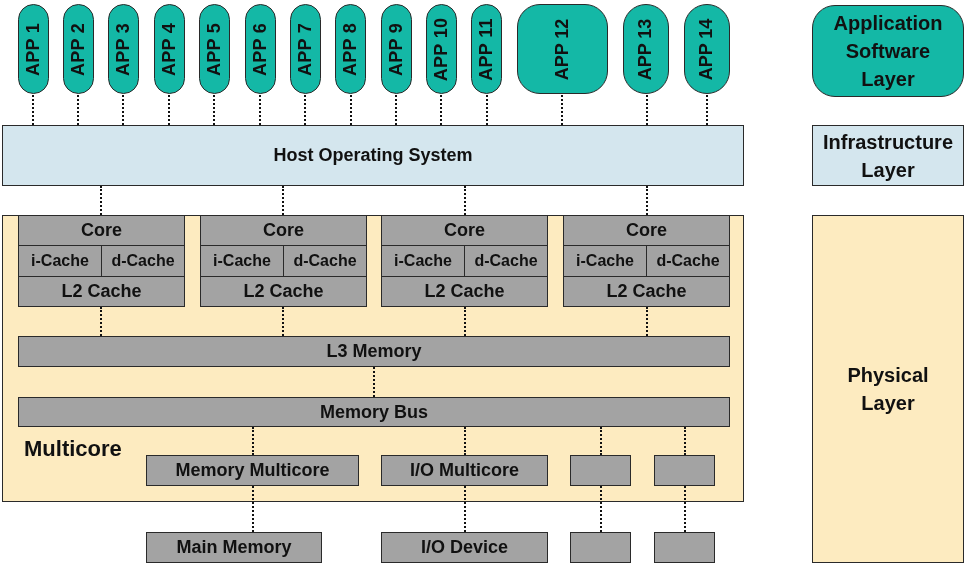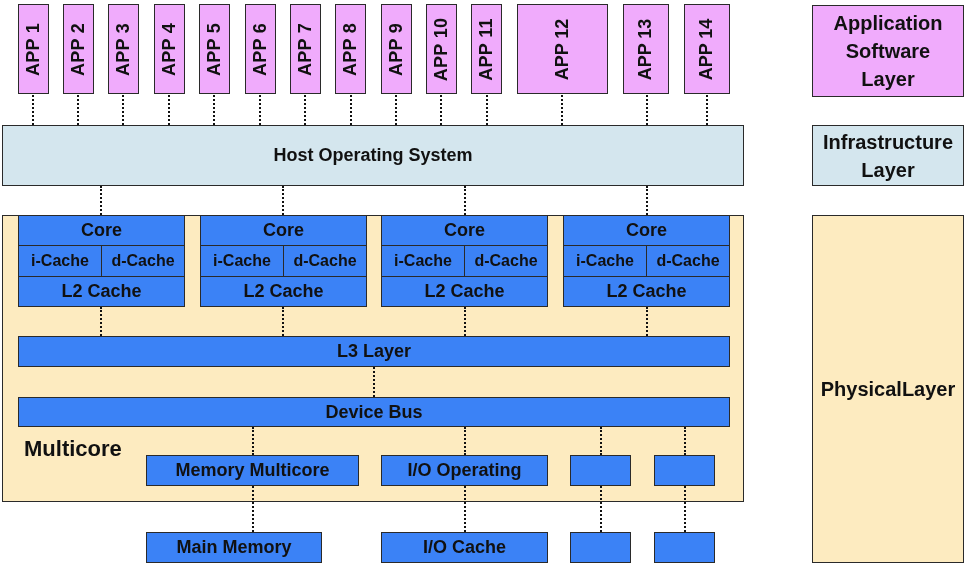--- a/index.html
+++ b/index.html
@@ -1,27 +1,27 @@
 <!DOCTYPE html>
 <html><head>
 <meta charset="utf-8">
 <style>
   html, body { margin:0; padding:0; background:#ffffff; }
   body { width:975px; height:574px; position:relative; overflow:hidden;
          font-family:"Liberation Sans", "DejaVu Sans", sans-serif; font-weight:bold; color:#111; }
   .box { position:absolute; box-sizing:border-box; border:1.5px solid #2a2a2a;
          display:flex; align-items:center; justify-content:center; text-align:center; }
-  .pink { background:#f0abfc; }
+  .pink { background:#14b8a6;border-radius:23px; }
   .blue { background:#d4e6ee; }
   .yellow { background:#fdebc0; }
   .app { width:31px; height:90px; top:4px; }
   .app span { transform:rotate(-90deg); white-space:nowrap; font-size:18px; letter-spacing:0.3px; }
   .vline { position:absolute; width:0; border-left:2.5px dotted #111; }
   .cell { position:absolute; box-sizing:border-box; border:1.2px solid #2a2a2a;
-          display:flex; align-items:center; justify-content:center; background:#3b82f6; }
+          display:flex; align-items:center; justify-content:center; background:#a3a3a3; }
   .t18 { font-size:18px; }
   .t16 { font-size:16px; }
   .layer { font-size:20px; line-height:28px; }
   .label-proc { position:absolute; left:24px; top:434px; font-size:22px; line-height:29px; text-align:left; }
 </style>
 </head>
 <body>
 
 <div class="box pink app" style="left:18px">
     <span>APP 1</span>
@@ -115,54 +115,54 @@
   <div class="cell t16" style="left:563px; top:245px; width:84px; height:32px">i-Cache</div>
   <div class="cell t16" style="left:646px; top:245px; width:84px; height:32px">d-Cache</div>
   <div class="cell t18" style="left:563px; top:276px; width:167px; height:31px">L2 Cache</div>
 </div>
 
 <div class="vline" style="left:100px; top:307px; height:29px"></div>
 <div class="vline" style="left:282px; top:307px; height:29px"></div>
 <div class="vline" style="left:464px; top:307px; height:29px"></div>
 <div class="vline" style="left:646px; top:307px; height:29px"></div>
 
-<div class="cell t18" style="left:18px; top:336px; width:712px; height:31px">L3 Layer</div>
+<div class="cell t18" style="left:18px; top:336px; width:712px; height:31px">L3 Memory</div>
 <div class="vline" style="left:373px; top:367px; height:30px"></div>
 
-<div class="cell t18" style="left:18px; top:397px; width:712px; height:30px">Device Bus</div>
+<div class="cell t18" style="left:18px; top:397px; width:712px; height:30px">Memory Bus</div>
 
 <div class="label-proc">
   <div>Multicore</div>
 </div>
 
 <div class="vline" style="left:252px; top:427px; height:28px"></div>
 <div class="vline" style="left:464px; top:427px; height:28px"></div>
 <div class="vline" style="left:600px; top:427px; height:28px"></div>
 <div class="vline" style="left:684px; top:427px; height:28px"></div>
 
 <div class="cell t18" style="left:146px; top:455px; width:213px; height:31px">Memory Multicore</div>
-<div class="cell t18" style="left:381px; top:455px; width:167px; height:31px">I/O Operating</div>
+<div class="cell t18" style="left:381px; top:455px; width:167px; height:31px">I/O Multicore</div>
 <div class="cell" style="left:570px; top:455px; width:61px; height:31px"></div>
 <div class="cell" style="left:654px; top:455px; width:61px; height:31px"></div>
 
 <div class="vline" style="left:252px; top:486px; height:46px"></div>
 <div class="vline" style="left:464px; top:486px; height:46px"></div>
 <div class="vline" style="left:600px; top:486px; height:46px"></div>
 <div class="vline" style="left:684px; top:486px; height:46px"></div>
 
 <div class="cell t18" style="left:146px; top:532px; width:176px; height:31px">Main Memory</div>
-<div class="cell t18" style="left:381px; top:532px; width:167px; height:31px">I/O Cache</div>
+<div class="cell t18" style="left:381px; top:532px; width:167px; height:31px">I/O Device</div>
 <div class="cell" style="left:570px; top:532px; width:61px; height:31px"></div>
 <div class="cell" style="left:654px; top:532px; width:61px; height:31px"></div>
 
 <div class="box pink layer" style="left:812px; top:5px; width:152px; height:92px; flex-direction:column">
   <div>Application</div>
   <div>Software</div>
   <div>Layer</div>
 </div>
 <div class="box blue layer" style="left:812px; top:125px; width:152px; height:61px; flex-direction:column">
   <div>Infrastructure</div>
   <div>Layer</div>
 </div>
-<div class="box yellow layer" style="left:812px; top:215px; width:152px; height:348px; flex-direction:row">
+<div class="box yellow layer" style="left:812px; top:215px; width:152px; height:348px; flex-direction:column">
   <div>Physical</div>
   <div>Layer</div>
 </div>
 
 </body></html>

